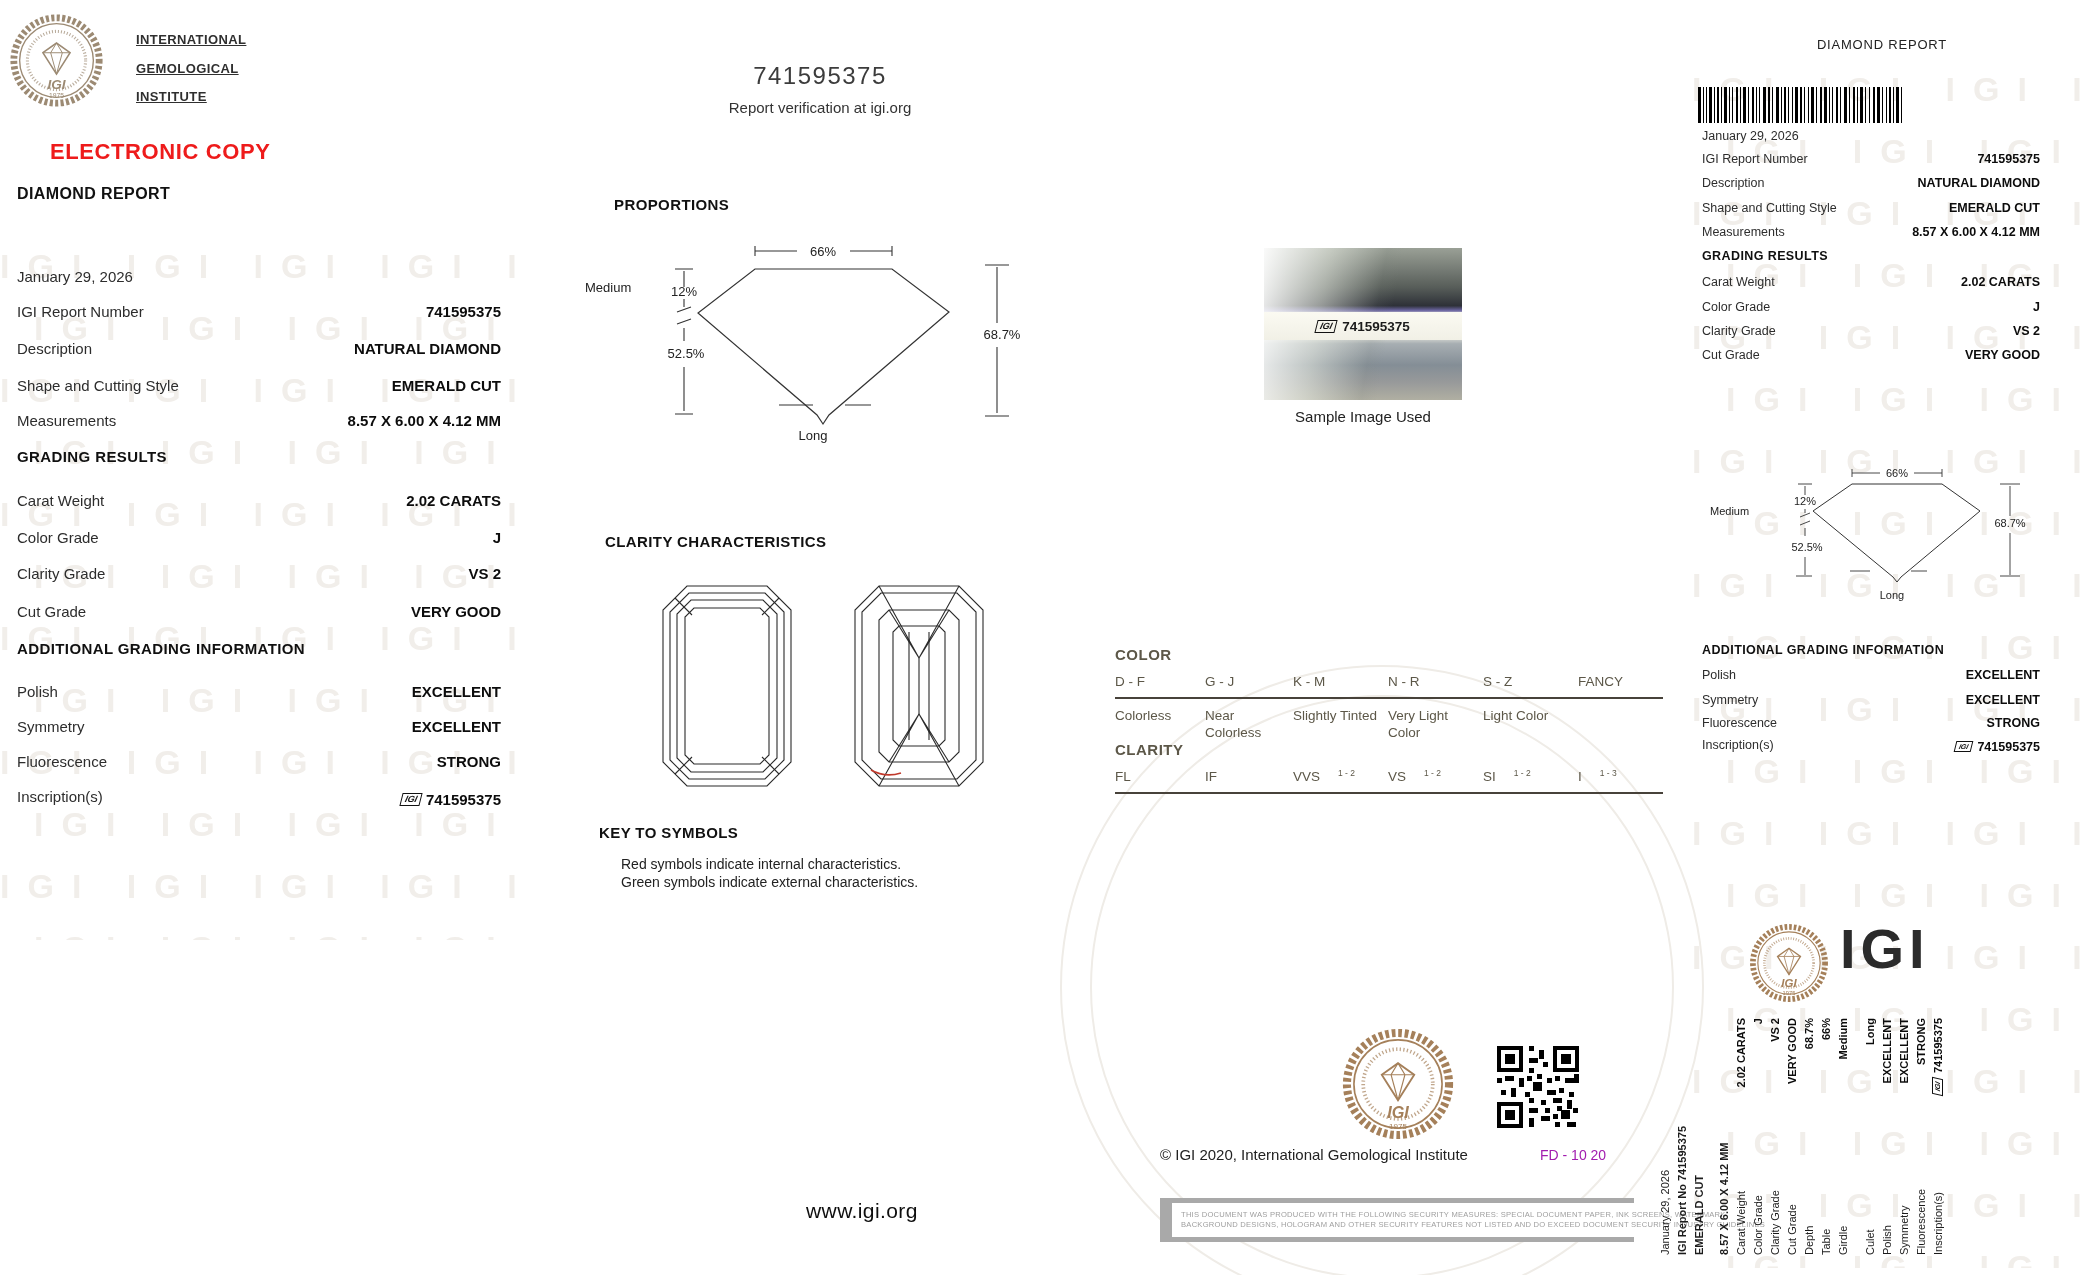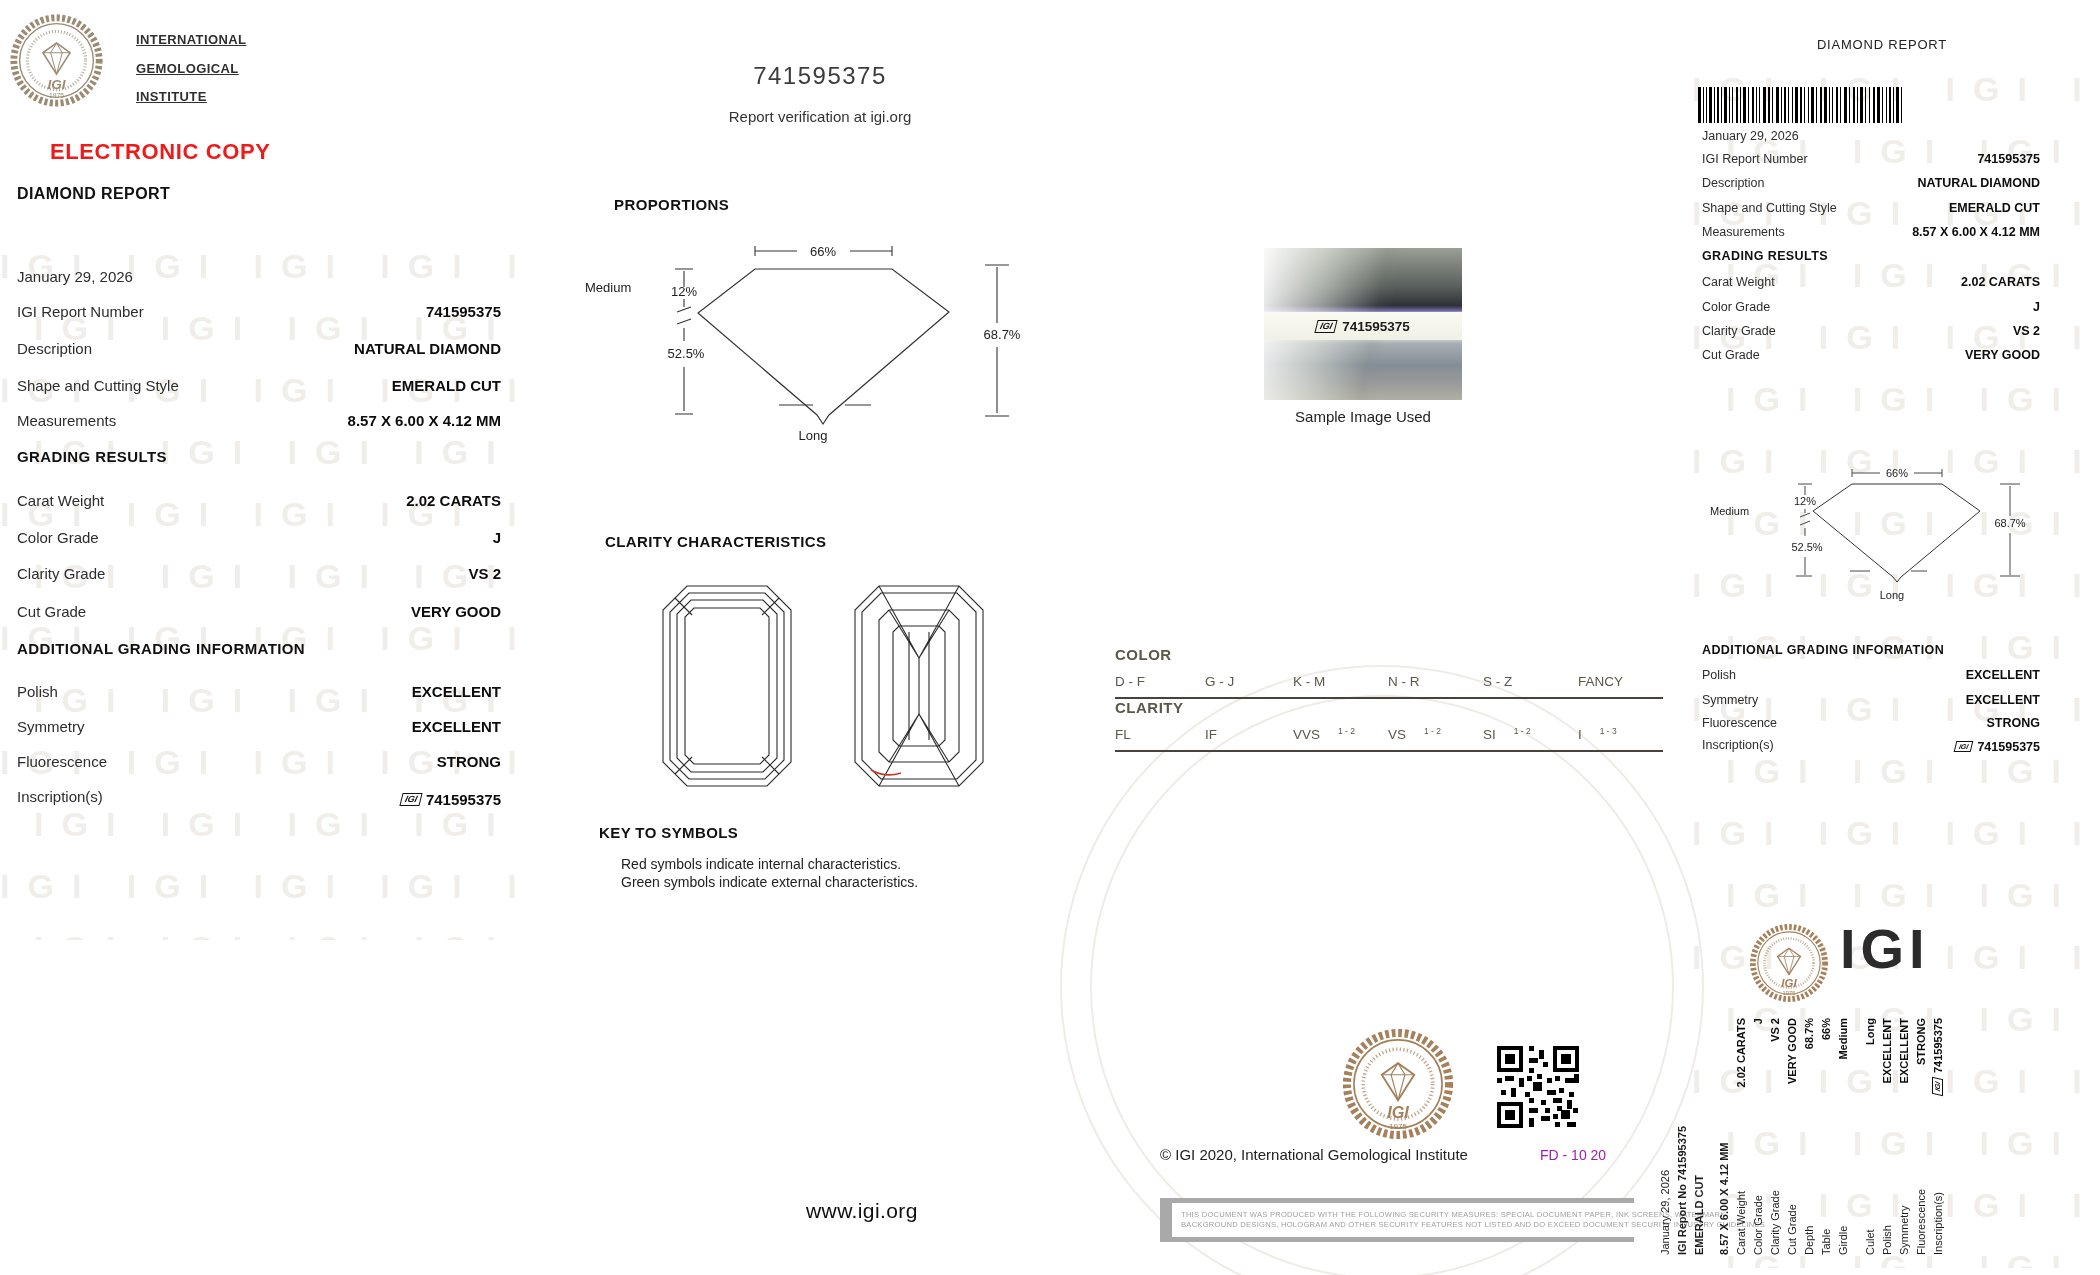--- a/index.html
+++ b/index.html
@@ -23,21 +23,21 @@
   .val{font-weight:700;color:#0c0c0c;}
   .sec-h{font-weight:700;color:#101010;letter-spacing:.4px;}
   .insc{display:inline-flex;align-items:center;gap:5px;}
   .insc-icon{display:inline-block;border:1.3px solid #111;transform:skewX(-14deg);
              font-size:9px;font-weight:700;font-style:italic;padding:0 3px;line-height:11px;color:#111;}
   .insc-icon.small{font-size:7px;line-height:9px;border-width:1px;}
 
   
   .verify{left:640px;top:62px;width:360px;text-align:center;}
   .verify .num{font-size:24px;font-weight:400;color:#3c3c3c;letter-spacing:1.5px;}
-  .verify .note{margin-top:18px;font-size:15px;color:#333;}
+  .verify .note{margin-top:9px;font-size:15px;color:#333;}
   .mid-h{font-size:15px;font-weight:700;letter-spacing:.4px;}
   .key-line{font-size:14px;color:#222;line-height:18px;}
   svg text{font-family:"Liberation Sans",sans-serif;}
 
   
   .sample{left:1264px;top:248px;width:198px;height:152px;
     background:
       linear-gradient(100deg, rgba(255,255,255,.95) 0%, rgba(236,240,231,.55) 30%, rgba(130,138,130,.12) 55%, rgba(0,0,0,0) 62%),
       linear-gradient(to bottom,#9aa096 0%,#575d59 26%,#2e3138 38%,#6a64a0 41%,#f2f1e8 44%,#efeee4 57%,#a7aeb2 63%,#848e96 77%,#97999a 88%,#b0afa2 100%);}
   .sample-band{position:absolute;left:0;right:0;top:64px;height:28px;display:flex;align-items:center;
@@ -260,20 +260,28 @@
   <div class="scale-h">COLOR</div>
   <div class="scale-grid codes">
     <span>D - F</span>
     <span>G - J</span>
     <span>K - M</span>
     <span>N - R</span>
     <span>S - Z</span>
     <span>FANCY</span>
   </div>
   <div class="scale-rule"></div>
+  <div class="scale-grid descs">
+    <span>Colorless</span>
+    <span>Near Colorless</span>
+    <span>Slightly Tinted</span>
+    <span>Very Light Color</span>
+    <span>Light Color</span>
+    <span></span>
+  </div>
   <div class="scale-h" style="">CLARITY</div>
   <div class="scale-grid codes">
     <span><span>FL</span><span class="sup"></span></span>
     <span><span>IF</span><span class="sup"></span></span>
     <span><span>VVS</span><span class="sup">1 - 2</span></span>
     <span><span>VS</span><span class="sup">1 - 2</span></span>
     <span><span>SI</span><span class="sup">1 - 2</span></span>
     <span><span>I</span><span class="sup">1 - 3</span></span>
   </div>
   <div class="scale-rule"></div>

